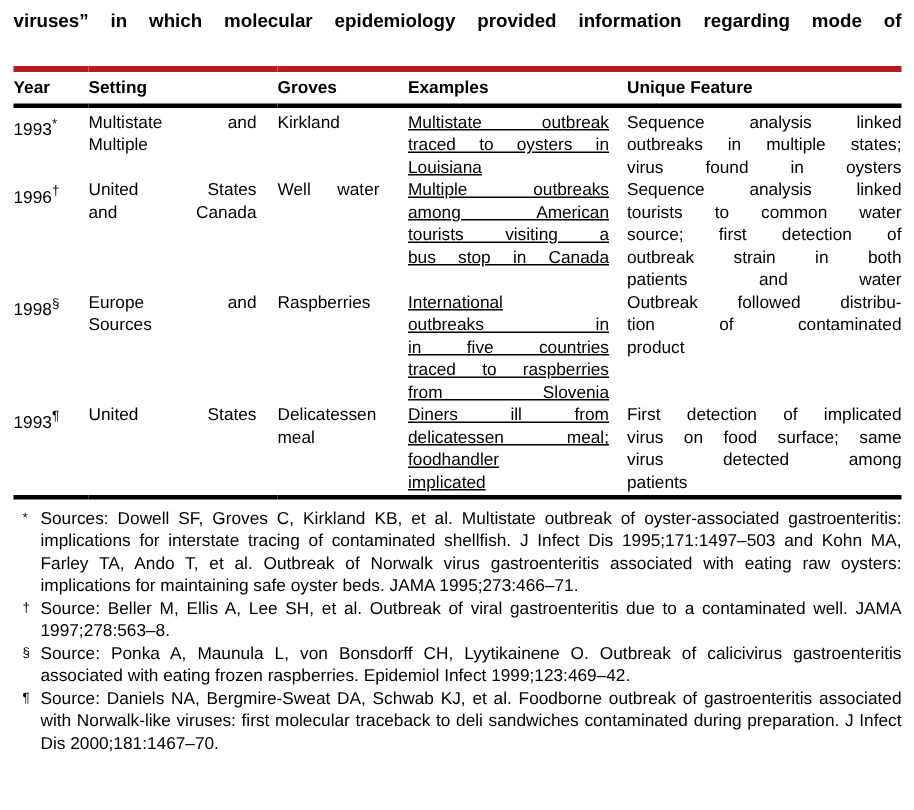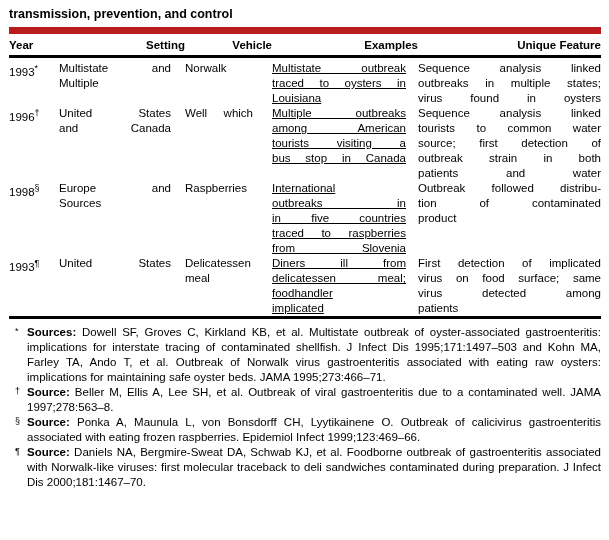--- a/index.html
+++ b/index.html
@@ -19,30 +19,30 @@
     line-height: 17px;
     letter-spacing: 0px;
   }
   .title-line.just { text-align: justify; text-align-last: justify; }
 
   
   table.tbl {
     border-collapse: collapse;
     table-layout: fixed;
     width: 592px;
-    margin-top: 4px;
-    border-top: 7px solid #b91c1c;
+    margin-top: 21px;
+    border-top: 4px solid #b91c1c;
     border-bottom: 3px solid #000;
   }
   .tbl th {
     font-size: 11.5px;
     font-weight: bold;
     padding: 5px 0 4px 0;
     border-bottom: 3px solid #000;
-    text-align: right;
+    text-align: left;
     white-space: nowrap;
   }
   .tbl th.h-year { text-align: left; }
   .tbl td {
     vertical-align: top;
     font-size: 11.5px;
     line-height: 15px;
     padding: 0;
   }
   .tbl tr.first td { padding-top: 3px; }
@@ -64,77 +64,77 @@
     padding-left: 18px;
     font-size: 11.5px;
     line-height: 15px;
     text-align: justify;
   }
   .fn .marker {
     position: absolute;
     left: 6px; top: -1px;
     font-size: 9px;
   }
-  .fn b { font-weight: bold; }
+  .fn b { font-weight: normal; }
 </style>
 </head>
 <body>
 
 <div class="page">
 
   <div class="title">
-    <div class="title-line">transmission, prevention, and control</div>
+    <div class="title-line just">viruses” in which molecular epidemiology provided information regarding mode of</div>
   </div>
 
   <table class="tbl">
     <colgroup>
       <col style="width:50px">
       <col style="width:126px">
       <col style="width:87px">
       <col style="width:146px">
       <col style="width:183px">
     </colgroup>
     <thead>
       <tr>
         <th class="h-year">Year</th>
         <th>Setting</th>
-        <th>Vehicle</th>
+        <th>Groves</th>
         <th>Examples</th>
         <th>Unique Feature</th>
       </tr>
     </thead>
     <tbody>
       <tr class="first">
         <td class="c-year"><span class="yr"><span>1993</span><sup>*</sup></span></td>
         <td class="c-setting">
             <div class="cell">Multistate and
 Multiple</div>
           </td>
         <td class="c-vehicle">
-            <div class="cell">Norwalk</div>
+            <div class="cell">Kirkland</div>
           </td>
         <td class="c-situation">
             <div class="cell">Multistate outbreak
 traced to oysters in
 Louisiana</div>
           </td>
         <td class="c-unique">
             <div class="cell">Sequence analysis linked
 outbreaks in multiple states;
 virus found in oysters</div>
           </td>
       </tr>
       <tr>
         <td class="c-year"><span class="yr"><span>1996</span><sup>†</sup></span></td>
         <td class="c-setting">
             <div class="cell">United States
 and Canada</div>
           </td>
         <td class="c-vehicle">
-            <div class="cell">Well which</div>
+            <div class="cell">Well water</div>
           </td>
         <td class="c-situation">
             <div class="cell">Multiple outbreaks
 among American
 tourists visiting a
 bus stop in Canada</div>
           </td>
         <td class="c-unique">
             <div class="cell">Sequence analysis linked
 tourists to common water
@@ -194,21 +194,21 @@
     <div class="fn">
       <span class="marker">*</span><b>Sources:</b>
       <span>Dowell SF, Groves C, Kirkland KB, et al. Multistate outbreak of oyster-associated gastroenteritis: implications for interstate tracing of contaminated shellfish. J Infect Dis 1995;171:1497–503 and Kohn MA, Farley TA, Ando T, et al. Outbreak of Norwalk virus gastroenteritis associated with eating raw oysters: implications for maintaining safe oyster beds. JAMA 1995;273:466–71.</span>
     </div>
     <div class="fn">
       <span class="marker">†</span><b>Source:</b>
       <span>Beller M, Ellis A, Lee SH, et al. Outbreak of viral gastroenteritis due to a contaminated well. JAMA 1997;278:563–8.</span>
     </div>
     <div class="fn">
       <span class="marker">§</span><b>Source:</b>
-      <span>Ponka A, Maunula L, von Bonsdorff CH, Lyytikainene O. Outbreak of calicivirus gastroenteritis associated with eating frozen raspberries. Epidemiol Infect 1999;123:469–66.</span>
+      <span>Ponka A, Maunula L, von Bonsdorff CH, Lyytikainene O. Outbreak of calicivirus gastroenteritis associated with eating frozen raspberries. Epidemiol Infect 1999;123:469–42.</span>
     </div>
     <div class="fn">
       <span class="marker">¶</span><b>Source:</b>
       <span>Daniels NA, Bergmire-Sweat DA, Schwab KJ, et al. Foodborne outbreak of gastroenteritis associated with Norwalk-like viruses: first molecular traceback to deli sandwiches contaminated during preparation. J Infect Dis 2000;181:1467–70.</span>
     </div>
   </div>
 
 </div>
 
 </body></html>

